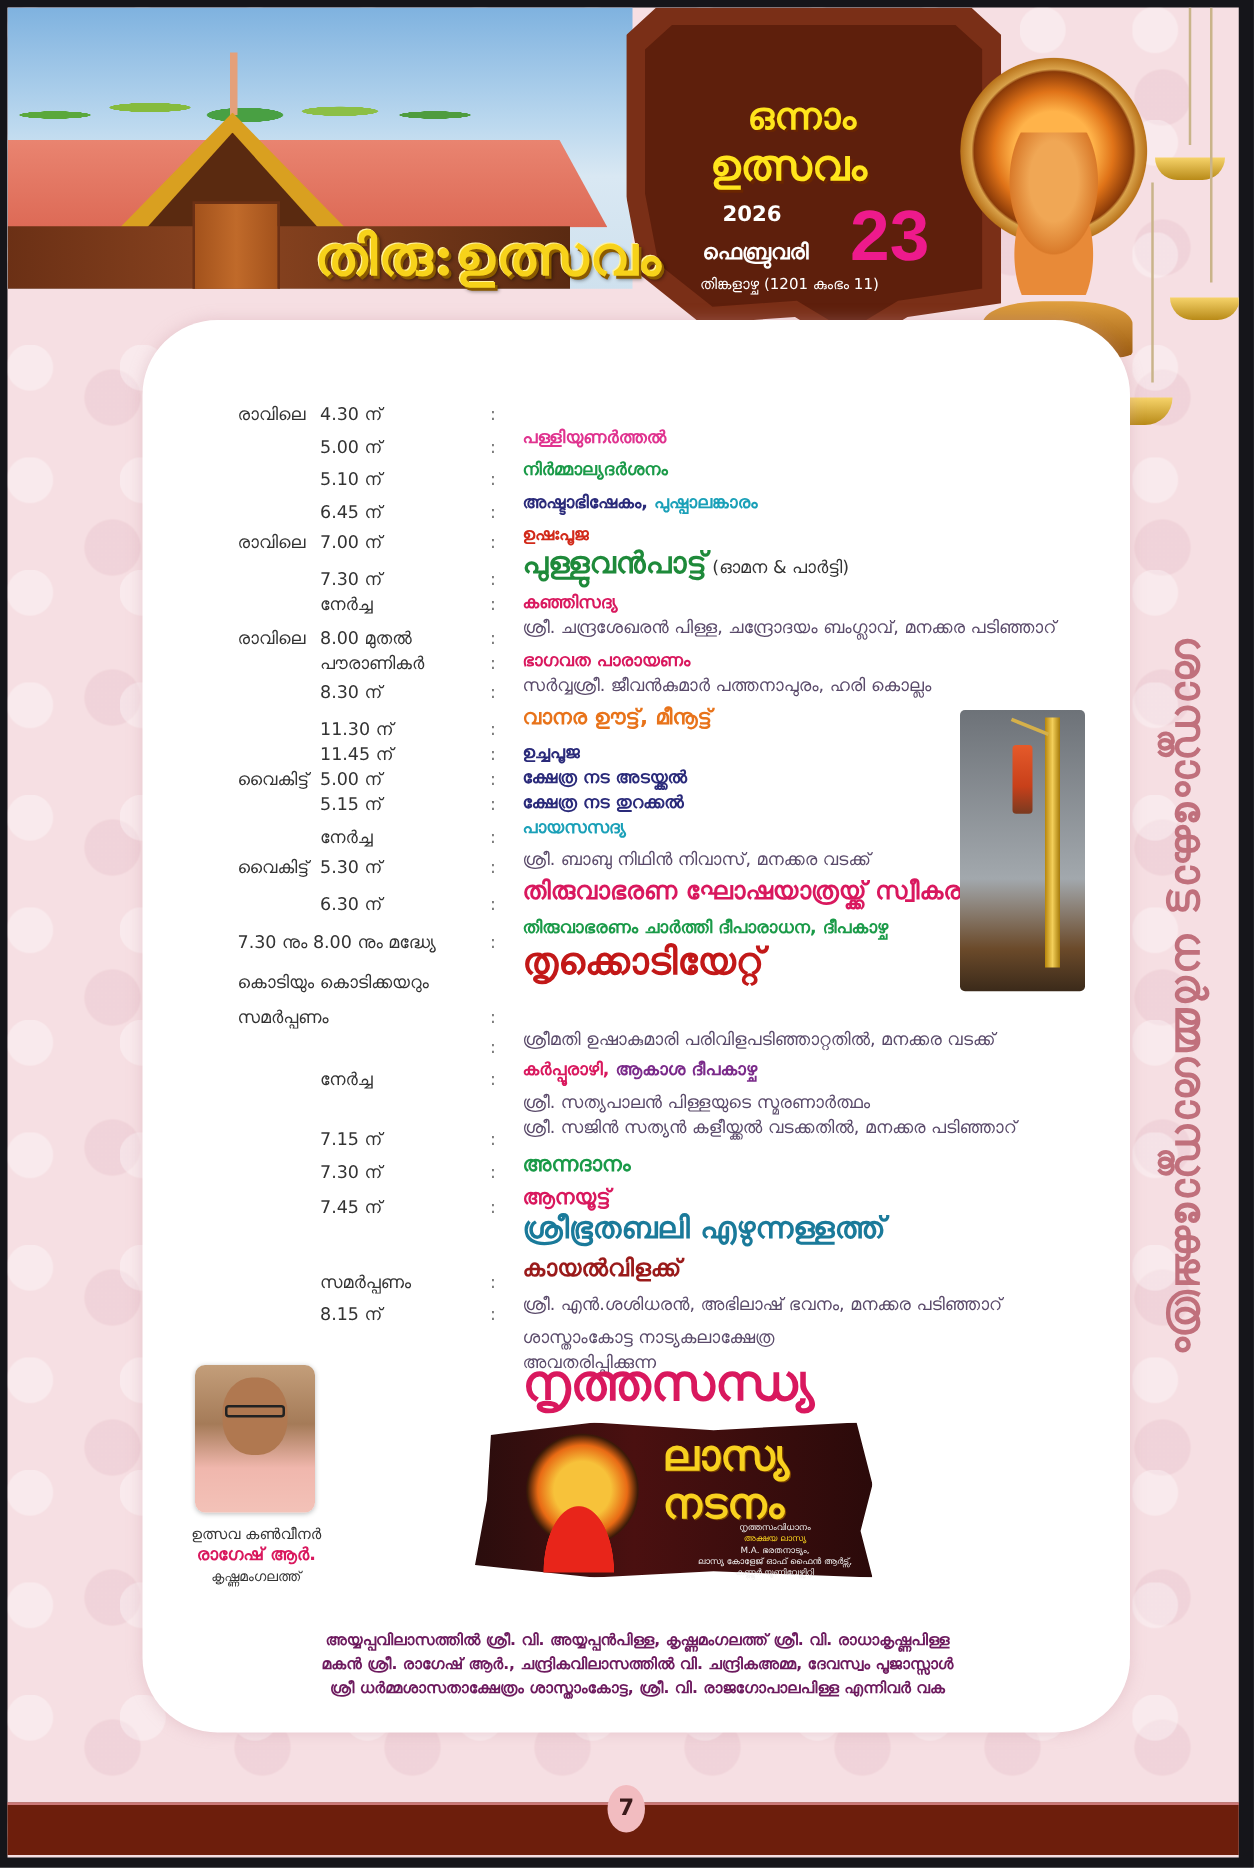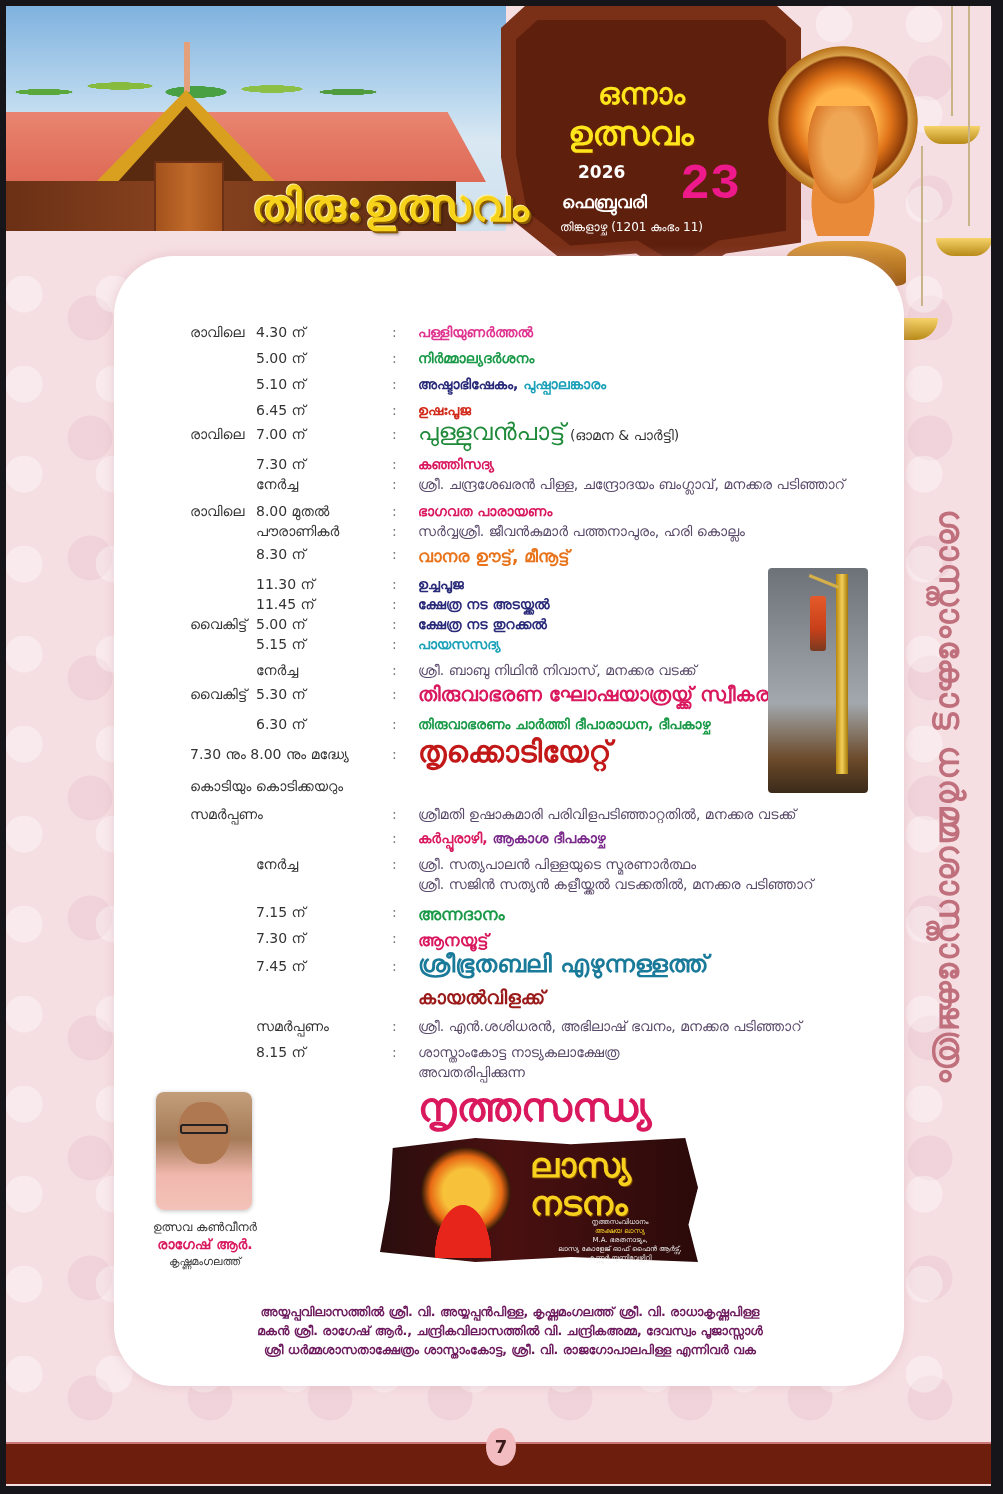--- a/index.html
+++ b/index.html
@@ -75,21 +75,21 @@
     clip-path: polygon(0 8%, 8% 0, 92% 0, 100% 8%, 100% 86%, 75% 90%, 60% 100%, 45% 90%, 20% 92%, 4% 78%, 0 55%);
   }
   .ban-line1, .ban-line2 {
     position: absolute; font-family: "DejaVu Sans", sans-serif; font-weight: bold;
     color: #ffe51c; text-shadow: 2px 2px 0 #6b2600;
   }
   .ban-line1 { left: 598px; top: 76px; font-size: 30px; }
   .ban-line2 { left: 568px; top: 113px; font-size: 34px; }
   .ban-year { position: absolute; left: 578px; top: 162px; font-size: 17px; color: #fff; font-weight: bold; }
   .ban-month { position: absolute; left: 562px; top: 192px; font-size: 17px; color: #fff; font-weight: bold; }
-  .ban-day { position: absolute; left: 680px; top: 156px; font-size: 50px; color: #ee1a8c; font-weight: bold; font-family: Liberation Mono, monospace; }
+  .ban-day { position: absolute; left: 680px; top: 156px; font-size: 57px; color: #ee1a8c; font-weight: bold; font-family: Liberation Sans, sans-serif; }
   .ban-sub { position: absolute; left: 560px; top: 220px; font-size: 12px; color: #fff; }
 
   
   .deity-halo {
     position: absolute; left: 762px; top: 40px; width: 150px; height: 150px; border-radius: 50%;
     background: radial-gradient(circle, #ffb34a 0 30%, #e07318 45%, #8a3a08 60%, #d9a24a 62%, #b9741c 70%, transparent 71%);
   }
   .deity-body {
     position: absolute; left: 782px; top: 100px; width: 110px; height: 130px;
     background: radial-gradient(ellipse at 50% 30%, #f0a755 0 25%, #d97a2a 45%, transparent 46%),
@@ -116,21 +116,21 @@
   .vert-title span {
     transform: rotate(90deg); white-space: nowrap;
     font-size: 34px; color: #c0707c; font-weight: bold; letter-spacing: 2px;
   }
 
   
   .row { position: absolute; left: 190px; width: 650px; font-size: 14px; color: #333; }
   .row .lbl { position: absolute; left: 0; }
   .row .time { position: absolute; left: 66px; }
   .row .colon { position: absolute; left: 202px; color: #777; }
-  .row .val { position: absolute; left: 228px; white-space: nowrap; }
+  .row .val { position: absolute; left: 228px; white-space: nowrap; margin-top: 18px; }
 
   .flag-photo {
     position: absolute; left: 768px; top: 568px; width: 100px; height: 225px;
     background: linear-gradient(180deg, #6d7278, #a2a8ad 60%, #6b4a2a 85%, #3b2a1a);
     border-radius: 4px;
   }
   .flag-pole { position: absolute; left: 836px; top: 574px; width: 12px; height: 200px; background: linear-gradient(90deg, #b8860b, #f3cf5a, #a57a0a); }
   .flag-arm { position: absolute; left: 808px; top: 580px; width: 32px; height: 3px; background: #d5b04a; transform: rotate(22deg); }
   .flag-fig { position: absolute; left: 810px; top: 596px; width: 16px; height: 55px; background: linear-gradient(180deg, #e55a2a, #c8401a 60%, #7a3a20); border-radius: 3px; }
 
@@ -239,21 +239,21 @@
     <div class="row" style="top: 402px;">
       <span class="lbl"></span>
       <span class="time">6.45 ന്</span>
       <span class="colon">:</span>
       <span class="val"><span style="color: rgb(210, 42, 26); font-weight: bold;">ഉഷഃപൂജ</span></span>
     </div>
     <div class="row" style="top: 426px;">
       <span class="lbl">രാവിലെ</span>
       <span class="time">7.00 ന്</span>
       <span class="colon">:</span>
-      <span class="val" style="top: -8px;"><span style="color: rgb(30, 138, 58); font-weight: normal; font-size: 24px;">പുള്ളുവൻപാട്ട്</span><span style="color: rgb(51, 51, 51);"> (ഓമന &amp; പാർട്ടി)</span></span>
+      <span class="val" style="top: -8px;"><span style="color: rgb(30, 138, 58); font-weight: bold; font-size: 24px;">പുള്ളുവൻപാട്ട്</span><span style="color: rgb(51, 51, 51);"> (ഓമന &amp; പാർട്ടി)</span></span>
     </div>
     <div class="row" style="top: 456px;">
       <span class="lbl"></span>
       <span class="time">7.30 ന്</span>
       <span class="colon">:</span>
       <span class="val"><span style="color: rgb(217, 24, 94); font-weight: bold;">കഞ്ഞിസദ്യ</span></span>
     </div>
     <div class="row" style="top: 476px;">
       <span class="lbl"></span>
       <span class="time">നേർച്ച</span>

